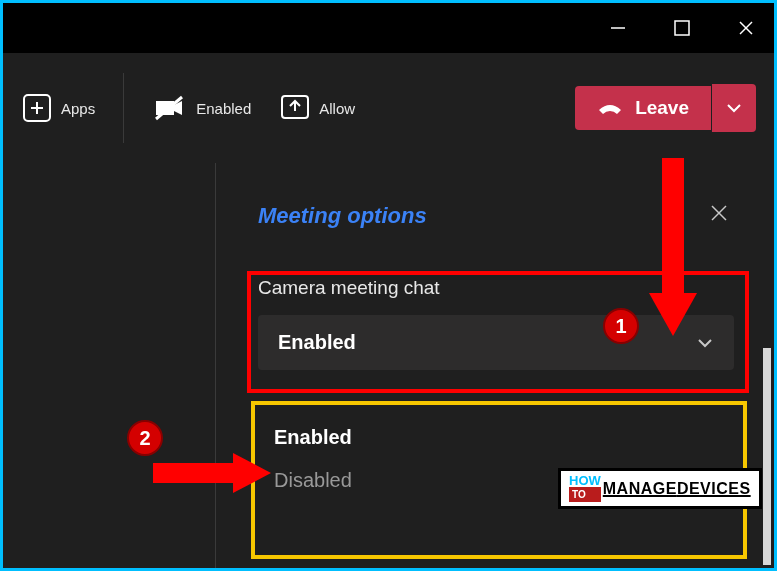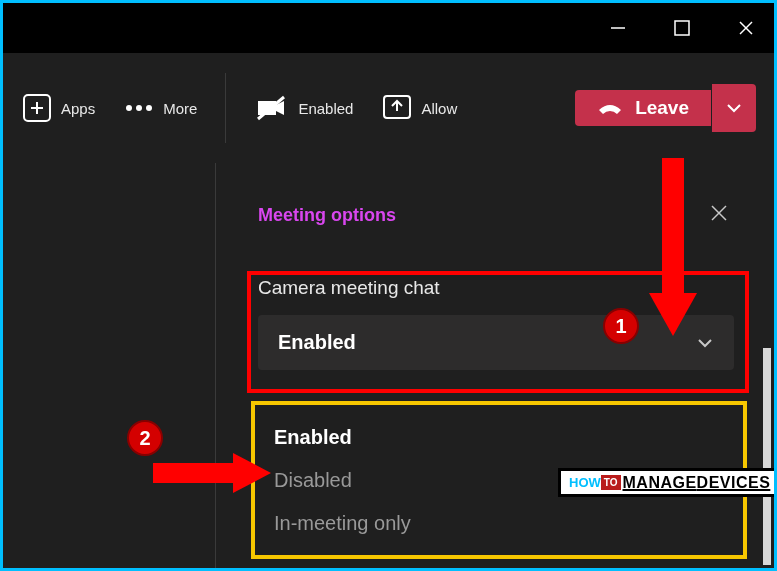--- a/index.html
+++ b/index.html
@@ -8,29 +8,29 @@
     .titlebar { height: 50px; background: #000; display: flex; justify-content: flex-end; align-items: center; padding-right: 8px; gap: 24px; }
     .win-btn { color: #fff; font-size: 16px; width: 40px; height: 40px; display: flex; align-items: center; justify-content: center; }
     
     .toolbar { height: 110px; background: #1f1f1f; display: flex; align-items: center; padding: 0 18px; gap: 28px; }
     .tool-item { display: flex; flex-direction: row; align-items: center; justify-content: center; color: #fff; gap: 8px; min-width: 58px; }
     .tool-icon { height: 38px; display: flex; align-items: center; justify-content: center; }
     .tool-label { font-size: 15px; color: #e8e8e8; }
     .vdivider { width: 1px; height: 70px; background: #3a3a3a; }
     
     .leave-group { margin-left: auto; display: flex; align-items: center; }
-    .leave-btn { background: #c4314b; color: #fff; height: 36px; display: flex; align-items: center; padding: 0 22px; gap: 12px; font-size: 19px; font-weight: 600; border-radius: 4px 0 0 4px; }
+    .leave-btn { background: #c4314b; color: #fff; height: 44px; display: flex; align-items: center; padding: 0 22px; gap: 12px; font-size: 19px; font-weight: 600; border-radius: 4px 0 0 4px; }
     .leave-chev { background: #c4314b; color: #fff; height: 48px; width: 44px; display: flex; align-items: center; justify-content: center; border-radius: 0 4px 4px 0; margin-left: 1px; }
     
     .content { position: absolute; top: 160px; left: 0; right: 0; bottom: 0; background: #1f1f1f; }
     .side-divider { position: absolute; left: 212px; top: 0; bottom: 0; width: 1px; background: #3a3a3a; }
     
     .panel { position: absolute; left: 235px; top: 35px; right: 20px; }
     .panel-header { display: flex; justify-content: space-between; align-items: center; margin-bottom: 30px; padding: 0 20px; }
-    .panel-title { color: #d946ef; font-size: 18px; font-weight: 700; }
+    .panel-title { color: #3b82f6; font-size: 22px; font-weight: 700; font-style: italic; }
     .close-x { color: #c8c8c8; font-size: 18px; padding: 6px; }
     
     .setting-block { padding: 14px 20px 20px 20px; }
     .setting-label { color: #e8e8e8; font-size: 19px; margin-bottom: 16px; }
     .dropdown-closed { background: #2d2c2c; color: #fff; padding: 16px 20px; font-size: 20px; font-weight: 600; display: flex; justify-content: space-between; align-items: center; border-radius: 4px; }
     
     .dropdown-open { margin: 12px 16px 0 16px; padding: 14px 20px 18px 20px; }
     .opt { padding: 10px 0; font-size: 20px; }
     .opt.sel { color: #fff; font-weight: 600; }
     .opt.unsel { color: #999; }
@@ -76,30 +76,20 @@
     <div class="tool-icon">
       <svg width="32" height="32" viewBox="0 0 32 32">
           <rect x="3" y="3" width="26" height="26" rx="4" stroke="#fff" stroke-width="2" fill="none"></rect>
           <line x1="16" y1="10" x2="16" y2="22" stroke="#fff" stroke-width="2"></line>
           <line x1="10" y1="16" x2="22" y2="16" stroke="#fff" stroke-width="2"></line>
         </svg>
     </div>
     <div class="tool-label">Apps</div>
   </div>
 
-  <div class="tool-item">
-    <div class="tool-icon">
-      <svg width="32" height="10" viewBox="0 0 32 10">
-          <circle cx="6" cy="5" r="3" fill="#fff"></circle>
-          <circle cx="16" cy="5" r="3" fill="#fff"></circle>
-          <circle cx="26" cy="5" r="3" fill="#fff"></circle>
-        </svg>
-    </div>
-    <div class="tool-label">More</div>
-  </div>
 
   <div class="vdivider"></div>
 
   <div class="tool-item">
     <div class="tool-icon">
       <svg width="36" height="30" viewBox="0 0 36 30">
           <path d="M4 8 L4 22 L22 22 L22 8 Z M22 12 L30 8 L30 22 L22 18 Z" fill="#fff"></path>
           <line x1="4" y1="26" x2="30" y2="4" stroke="#fff" stroke-width="3"></line>
         </svg>
     </div>
@@ -152,21 +142,20 @@
         <span>Enabled</span>
         <svg width="18" height="12" viewBox="0 0 18 12">
             <path d="M3 3 L9 9 L15 3" stroke="#c8c8c8" stroke-width="2" fill="none"></path>
           </svg>
       </div>
     </div>
 
     <div class="dropdown-open">
       <div class="opt sel">Enabled</div>
       <div class="opt unsel">Disabled</div>
-      <div class="opt unsel">In-meeting only</div>
     </div>
   </div>
 </div>
 
 <div class="right-edge"></div>
 
 <div class="highlight-red" style="left:244px; top:268px; width:502px; height:122px;"></div>
 <div class="highlight-yellow" style="left:248px; top:398px; width:496px; height:158px;"></div>
 
 <svg class="arrow-svg" style="left:640px; top:155px; width:60px; height:180px;" viewBox="0 0 60 180">
@@ -180,21 +169,21 @@
 </svg>
 
 <div class="marker" style="left:600px; top:305px;">
     <span>1</span>
   </div>
 <div class="marker" style="left:124px; top:417px;">
     <span>2</span>
   </div>
 
 <div class="watermark" style="left:555px; top:465px;">
-  <div style="display:flex;flex-direction:row;align-items:center;">
+  <div style="display:flex;flex-direction:column;">
     <span class="wm-how">HOW</span>
     <span class="wm-to">TO</span>
   </div>
   <div style="display:flex;flex-direction:row;line-height:0.95;">
     <span class="wm-main">MANAGE</span>
     <span class="wm-main">DEVICES</span>
   </div>
 </div>
 
 </body></html>

